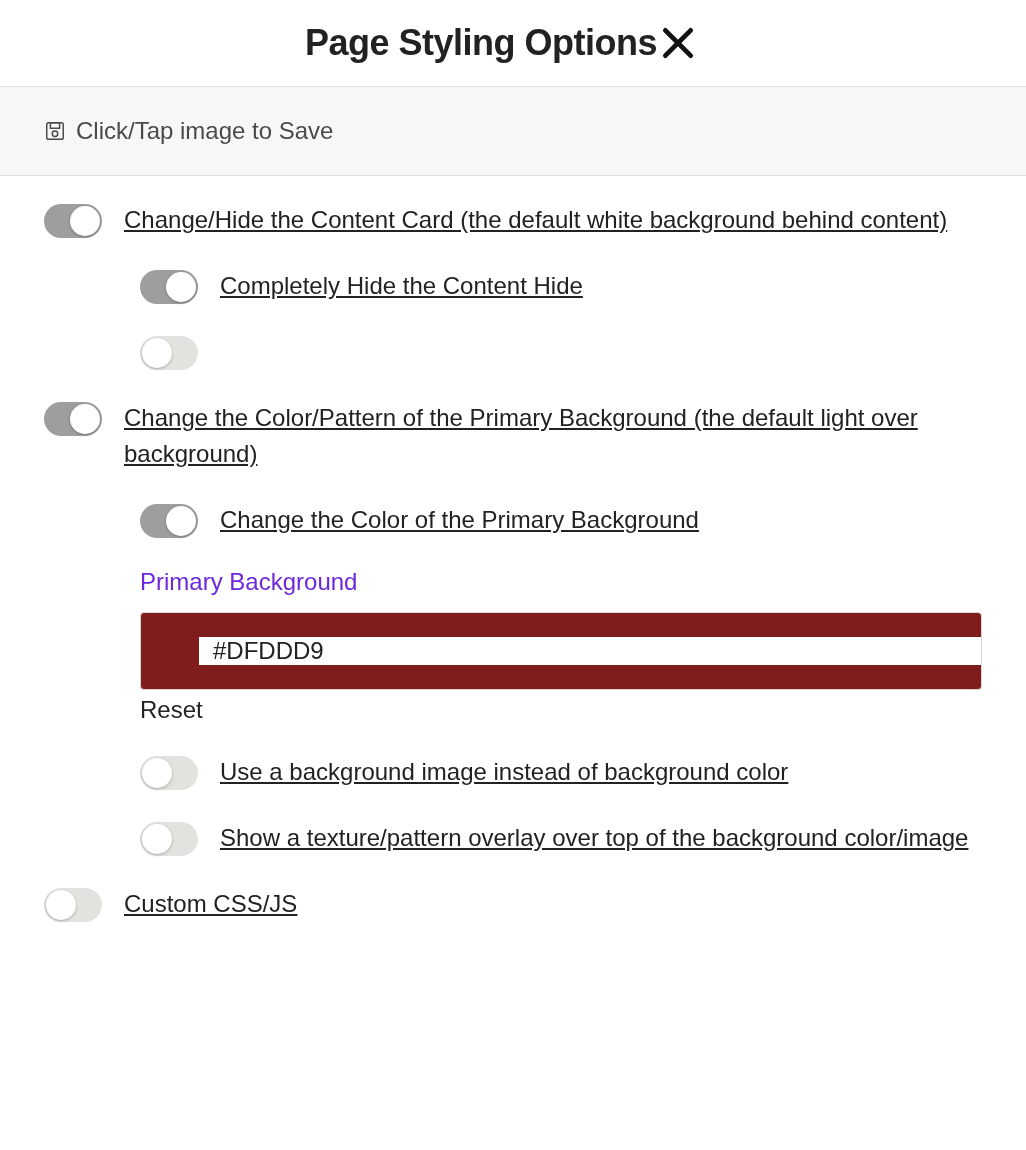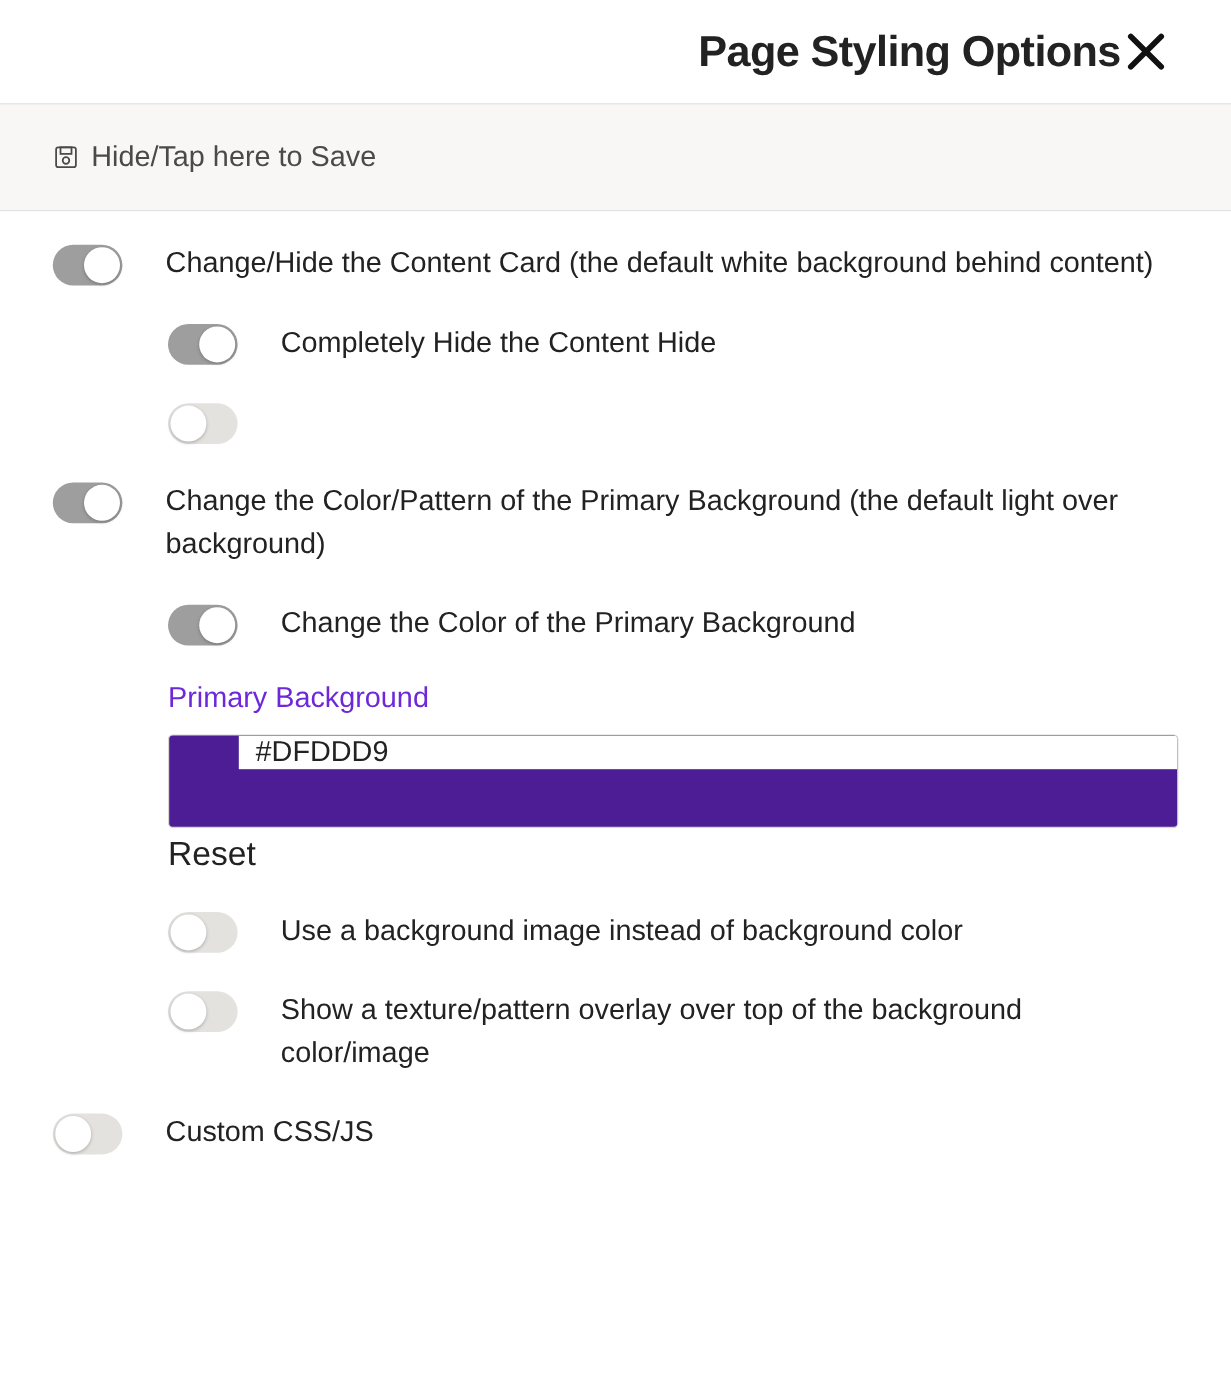--- a/index.html
+++ b/index.html
@@ -9,22 +9,22 @@
     font-family: -apple-system, BlinkMacSystemFont, "Segoe UI", Helvetica, Arial, sans-serif;
     color: #222;
     background: #fff;
     width: 1026px;
   }
 
   
   .header {
     display: flex;
     align-items: center;
-    justify-content: flex-end;
-    padding: 22px 52px 22px 44px;
+    justify-content: center;
+    padding: 22px 68px 22px 44px;
   }
   .header h1 {
     font-size: 36px;
     font-weight: 700;
     margin: 0;
     letter-spacing: -0.5px;
   }
   .close-icon {
     width: 40px;
     height: 40px;
@@ -52,22 +52,23 @@
 
   
   .body {
     padding: 26px 44px 40px 44px;
   }
 
   
   .row {
     display: flex;
     align-items: flex-start;
-    gap: 36px;
+    gap: 22px;
     margin-bottom: 30px;
+    text-decoration: underline;
   }
   .row.sub {
     margin-left: 96px;
   }
   .row-label {
     font-size: 24px;
     line-height: 1.5;
     color: #222;
   }
 
@@ -106,43 +107,43 @@
     margin-left: 96px;
     margin-bottom: 18px;
   }
   .field-label {
     font-size: 24px;
     color: #6d28d9;
     margin-bottom: 16px;
   }
   .color-input-wrap {
     display: flex;
-    align-items: flex-start;
+    align-items: center;
     border: 1px solid #d8d6d3;
     border-radius: 4px;
     overflow: hidden;
     height: 78px;
-    background: #4c1d95;
+    background: #7f1d1d;
   }
   .color-swatch {
     width: 58px;
     flex-shrink: 0;
     border-right: 1px solid #d8d6d3;
   }
   .color-text {
     flex: 1;
     border: none;
     padding: 0 14px;
     font-size: 24px;
     color: #222;
     background: #fff;
     outline: none;
   }
   .reset-link {
-    font-size: 28px;
+    font-size: 24px;
     margin-top: 6px;
     cursor: pointer;
     display: inline-block;
   }
 </style>
 </head>
 <body>
 
 <div class="header">
   <h1>Page Styling Options</h1>
@@ -153,21 +154,21 @@
     </svg>
   </div>
 </div>
 
 <div class="save-bar">
   <svg viewBox="0 0 24 24">
     <rect x="3" y="3" width="18" height="18" rx="2" fill="none" stroke="#4a4a4a" stroke-width="1.6"></rect>
     <rect x="7" y="3" width="10" height="6" fill="none" stroke="#4a4a4a" stroke-width="1.6"></rect>
     <circle cx="12" cy="15" r="3" fill="none" stroke="#4a4a4a" stroke-width="1.6"></circle>
   </svg>
-  <span>Hide/Tap here to Save</span>
+  <span>Click/Tap image to Save</span>
 </div>
 
 <div class="body">
 
   <div class="row">
     <div class="toggle on">
       <div class="knob"></div>
     </div>
     <div class="row-label">Change/Hide the Content Card (the default white background behind content)</div>
   </div>

